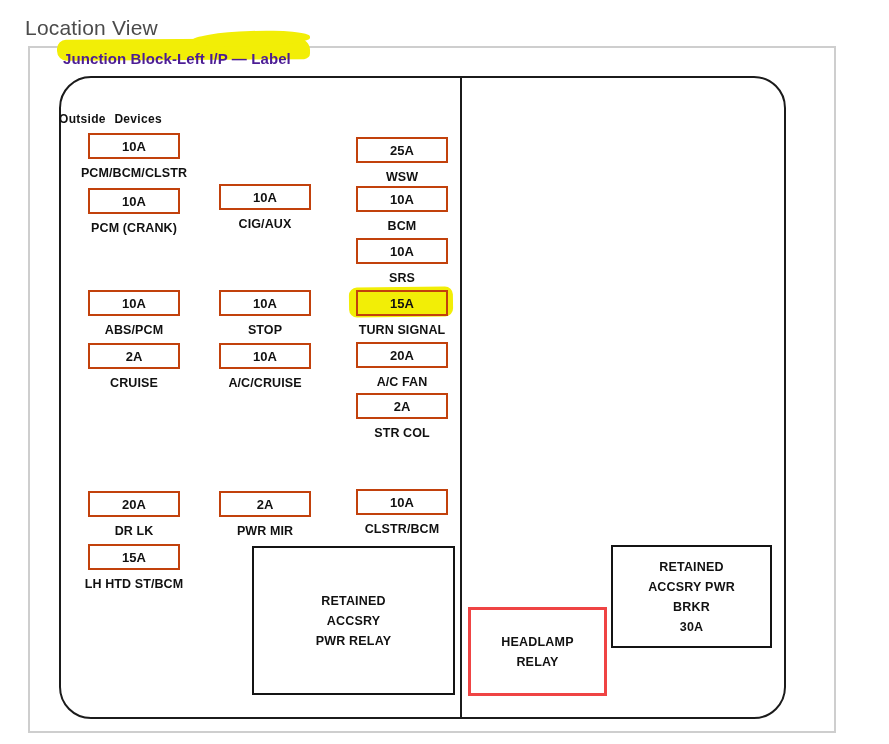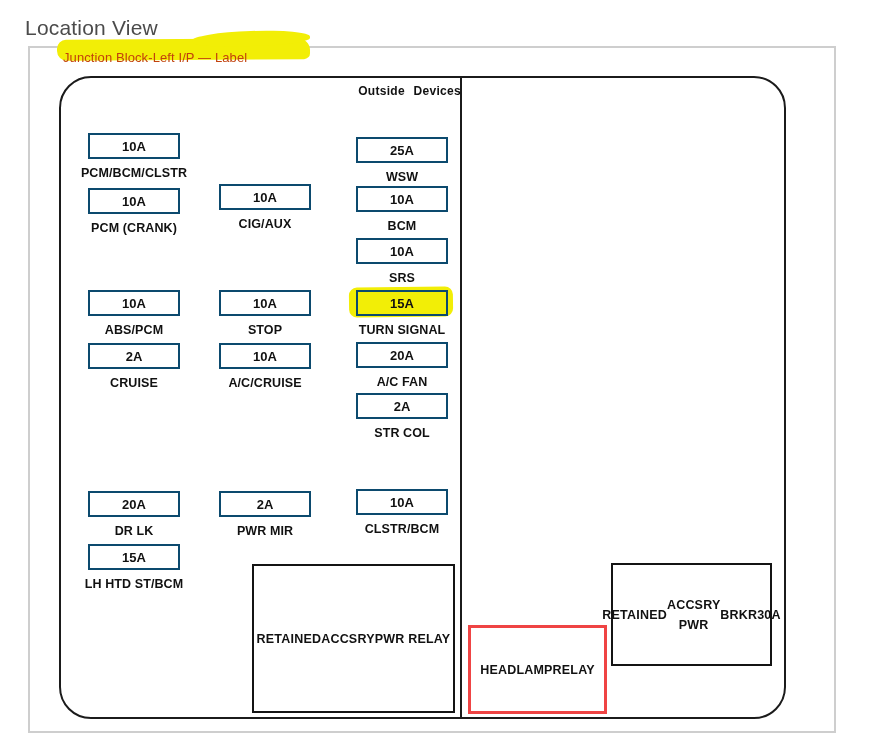--- a/index.html
+++ b/index.html
@@ -24,64 +24,64 @@
     background:var(--hl, #f2ee06); border-radius:9px 12px 6px 10px;
     transform:rotate(-0.4deg); z-index:2;
   }
   .marker-band-bulge {
     position:absolute; left:192px; top:31px; width:118px; height:15px;
     background:var(--hl, #f2ee06); border-radius:50% 50% 40% 40%;
     transform:rotate(-2deg); z-index:2;
   }
   .heading {
     position:absolute; left:63px; top:50px; z-index:3;
-    font-size:13px; font-weight:normal; color:#c2410c; letter-spacing:0.1px;
+    font-size:15px; font-weight:bold; color:#4c1d95; letter-spacing:0.1px;
     white-space:nowrap;
   }
   .diagram-box {
     position:absolute; left:59px; top:76px; width:727px; height:643px;
     border:2px solid #1b1b1b; border-radius:32px; background:#ffffff; z-index:1;
   }
   .divider {
     position:absolute; left:460px; top:76px; width:2px; height:643px;
     background:#1b1b1b; z-index:1;
   }
   .section-header {
     position:absolute; z-index:2; font-size:12px; font-weight:600;
-    color:#111; text-align:right; word-spacing:5px; letter-spacing:0.3px;
+    color:#111; text-align:left; word-spacing:5px; letter-spacing:0.3px;margin-top:28px;
   }
   .section-header.outside { left:59px; width:402px; top:84px; }
   .section-header.inside  { left:461px; width:325px; top:85px; }
 
   .fuse { position:absolute; width:92px; z-index:2; }
   .fuse-box {
     position:relative; width:92px; height:26px;
-    border:2px solid #0c4a6e; background:#ffffff;
+    border:2px solid #c2410c; background:#ffffff;
     display:flex; align-items:center; justify-content:center;
     font-size:13px; font-weight:bold; color:#111;
   }
   .fuse-label {
     display:block; width:max-content; position:relative;
     left:50%; transform:translateX(-50%);
     margin-top:7px; font-size:12.5px; font-weight:bold; color:#111;
     white-space:nowrap; text-align:right; letter-spacing:0.1px;
   }
   
   .fuse.highlighted .fuse-box { background:var(--hl, #f2ee06); }
   .fuse.highlighted .fuse-box::before {
     content:""; position:absolute; left:-9px; top:-5px; right:-7px; bottom:-3px;
     background:var(--hl, #f2ee06); border-radius:8px;
     transform:rotate(-0.8deg); z-index:-1;
   }
 
   .relay {
     position:absolute; z-index:2; background:#ffffff;
-    display:flex; flex-direction:row; align-items:center; justify-content:center;
+    display:flex; flex-direction:column; align-items:center; justify-content:center;
     font-size:12.5px; font-weight:bold; color:#111; line-height:20px;
-    text-align:center; letter-spacing:0.2px;margin-top:18px;
+    text-align:center; letter-spacing:0.2px;
   }
   .relay span { display:block; }
   .relay.rap-relay { left:252px; top:546px; width:203px; height:149px; border:2px solid #141414; }
   .relay.headlamp  { left:468px; top:607px; width:139px; height:89px;  border:3px solid #ef4444; }
   .relay.rap-brkr  { left:611px; top:545px; width:161px; height:103px; border:2.5px solid #141414; }
 </style>
 </head>
 <body>
 
 <div class="page">

